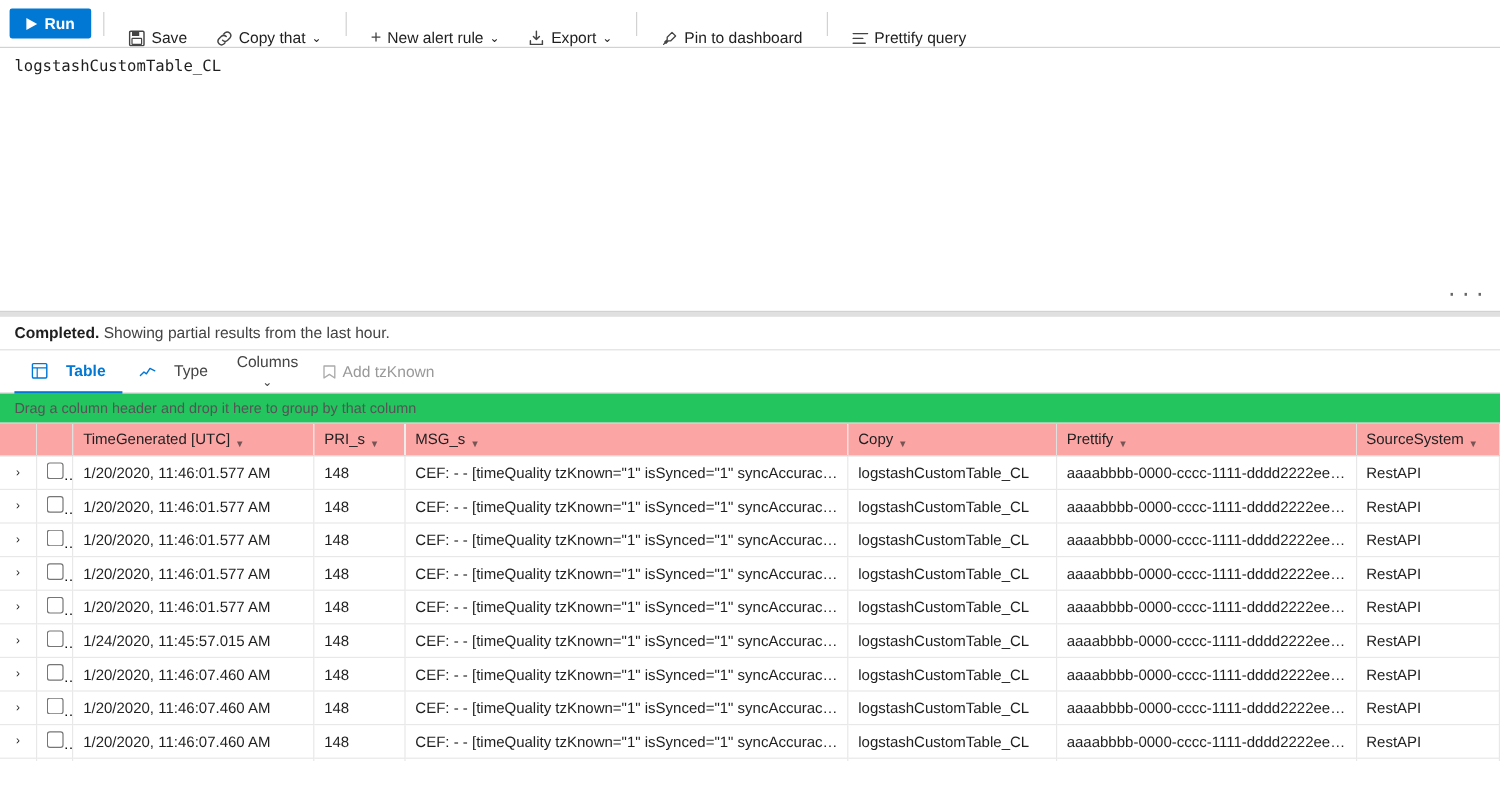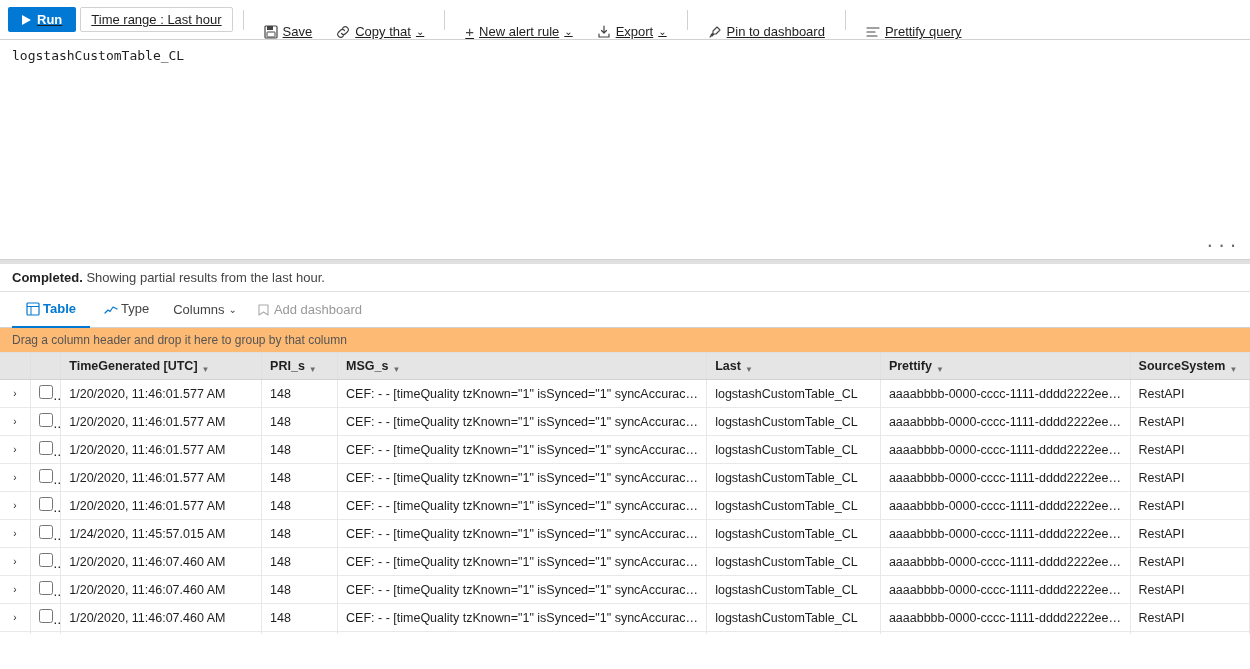--- a/index.html
+++ b/index.html
@@ -6,21 +6,20 @@
     body { font-family: 'Segoe UI', Arial, sans-serif; font-size: 13px; color: #1f1f1f; background: #fff; overflow: hidden; }
 
     
     .toolbar {
       display: flex;
       align-items: center;
       height: 40px;
       border-bottom: 1px solid #d2d2d2;
       padding: 4px 8px;
       gap: 4px;
-      text-decoration: underline;
     }
     .btn-run {
       display: flex;
       align-items: center;
       gap: 6px;
       background: #0078d4;
       color: #fff;
       border: none;
       border-radius: 2px;
       padding: 5px 14px;
@@ -99,21 +98,21 @@
       display: flex;
       align-items: center;
       padding: 0 12px;
       border-bottom: 1px solid #d2d2d2;
       gap: 0;
       height: 36px;
     }
     .tab {
       display: flex;
       align-items: center;
-      gap: 3px;
+      gap: 15px;
       padding: 0 14px;
       height: 36px;
       cursor: pointer;
       font-size: 13px;
       color: #444;
       border-bottom: 2px solid transparent;
       position: relative;
     }
     .tab.active {
       color: #0078d4;
@@ -123,56 +122,57 @@
     .columns-btn {
       display: flex;
       align-items: center;
       gap: 4px;
       background: none;
       border: none;
       cursor: pointer;
       font-size: 13px;
       color: #444;
       padding: 0 10px;
+      flex-direction: column;
     }
     .add-bookmark-btn {
       display: flex;
       align-items: center;
       gap: 4px;
       background: none;
       border: none;
       cursor: pointer;
       font-size: 13px;
       color: #999;
       padding: 0 10px;
     }
 
     
     .drag-hint {
       padding: 5px 12px;
       font-size: 12px;
       color: #555;
-      background: #fdba74;
+      background: #22c55e;
       border-bottom: 1px solid #e0e0e0;
     }
 
     
     .results-table {
       width: 100%;
       border-collapse: collapse;
       table-layout: fixed;
       font-size: 12.5px;
     }
     .results-table th {
-      background: #e5e5e5;
+      background: #fca5a5;
       border-bottom: 1px solid #d2d2d2;
       border-right: 1px solid #e0e0e0;
       padding: 6px 8px;
       text-align: left;
-      font-weight: 700;
+      font-weight: 400;
       color: #1f1f1f;
       white-space: nowrap;
       overflow: hidden;
       position: relative;
       user-select: none;
     }
     .results-table th:first-child { width: 28px; }
     .results-table th:nth-child(2) { width: 28px; }
     .results-table th:nth-child(3) { width: 185px; }
     .results-table th:nth-child(4) { width: 70px; }
@@ -234,23 +234,20 @@
   </style>
 </head>
 <body>
 
 <div class="toolbar">
   <button class="btn-run">
     <span class="play-icon"></span>
     <span>Run</span>
   </button>
 
-  <button class="toolbar-btn">
-    <span>Time range : Last hour</span>
-  </button>
 
   <div class="toolbar-divider"></div>
 
   <button class="toolbar-btn no-border">
     <svg width="14" height="14" viewBox="0 0 14 14" fill="none">
       <rect x="1" y="1" width="12" height="12" rx="1" stroke="#444" stroke-width="1.2" fill="none"></rect>
       <rect x="3" y="1" width="6" height="4" fill="#444"></rect>
       <rect x="3" y="7" width="8" height="5" rx="0.5" fill="none" stroke="#444" stroke-width="1"></rect>
     </svg>
     <span>Save</span>
@@ -329,21 +326,21 @@
     <span>Type</span>
   </div>
   <button class="columns-btn">
     <span>Columns</span>
     <span style="font-size:10px;">⌄</span>
   </button>
   <button class="add-bookmark-btn">
     <svg width="13" height="13" viewBox="0 0 13 13">
       <path d="M2 2h9v10L6.5 9 2 12V2z" stroke="#aaa" stroke-width="1.1" fill="none" stroke-linejoin="round"></path>
     </svg>
-    <span>Add dashboard</span>
+    <span>Add tzKnown</span>
   </button>
 </div>
 
 <div class="drag-hint">
   <span>Drag a column header and drop it here to group by that column</span>
 </div>
 
 <div class="table-container">
   <table class="results-table">
     <thead>
@@ -363,21 +360,21 @@
           </div>
         </th>
         <th>
           <div class="th-inner">
             <span>MSG_s</span>
             <span class="filter-icon"></span>
           </div>
         </th>
         <th>
           <div class="th-inner">
-            <span>Last</span>
+            <span>Copy</span>
             <span class="filter-icon"></span>
           </div>
         </th>
         <th>
           <div class="th-inner">
             <span>Prettify</span>
             <span class="filter-icon"></span>
           </div>
         </th>
         <th>

